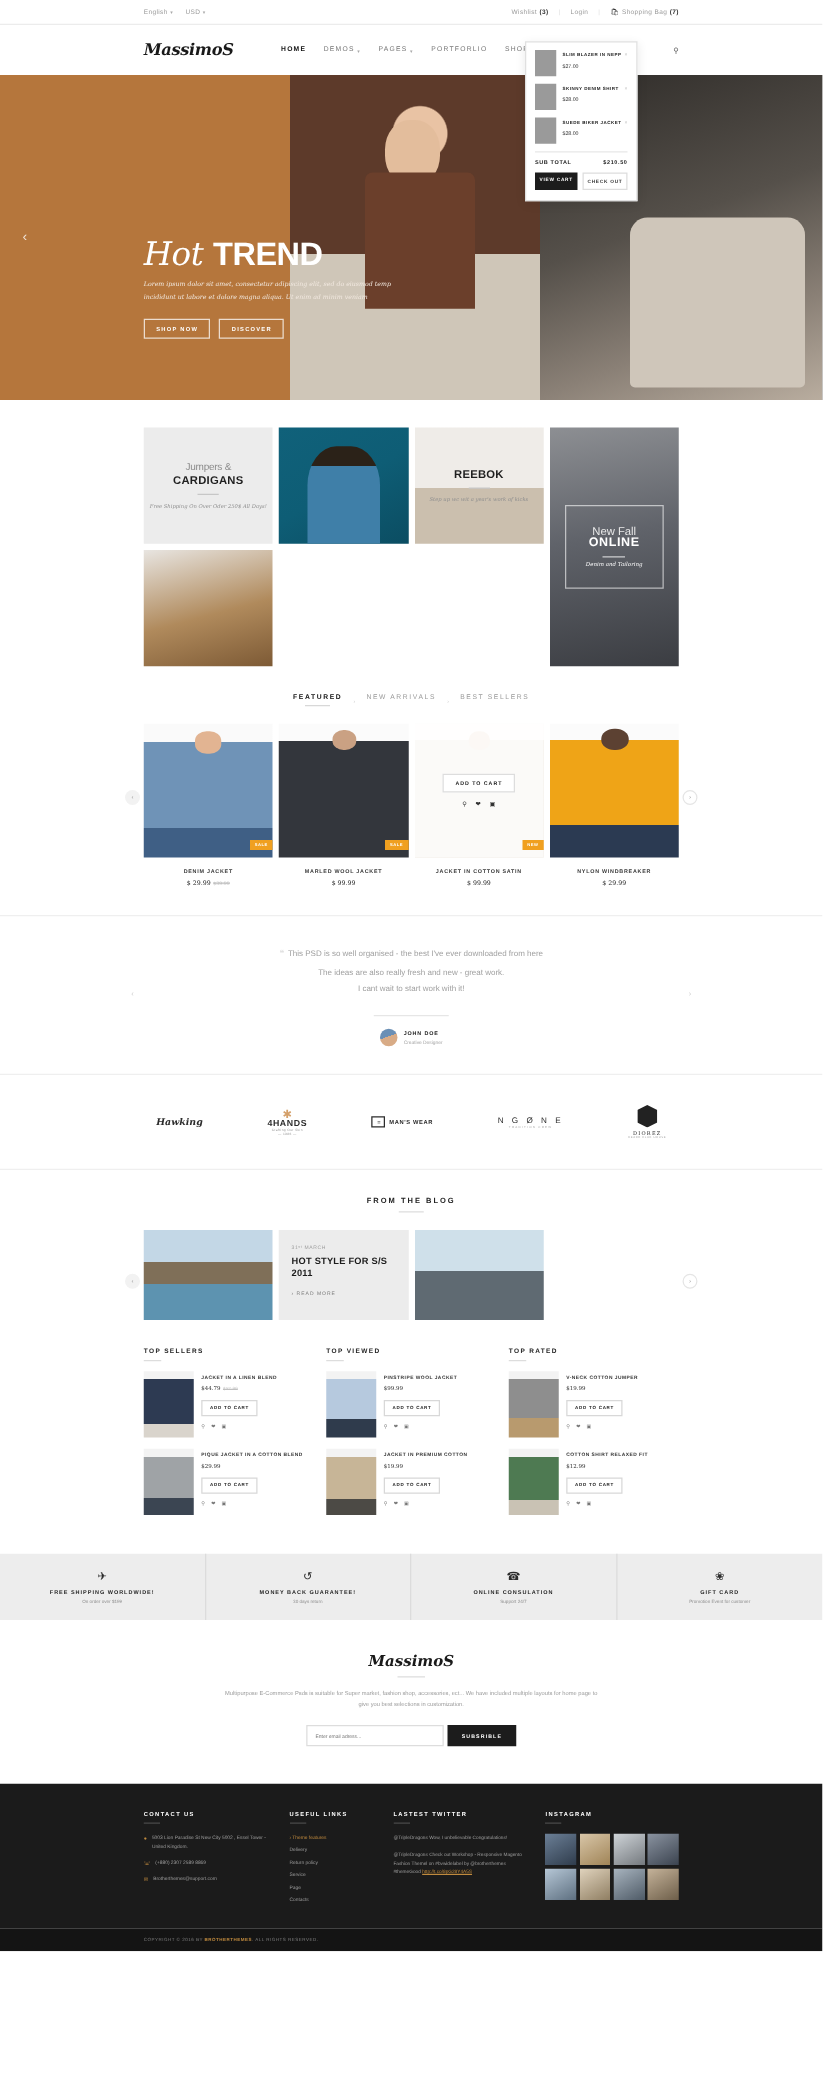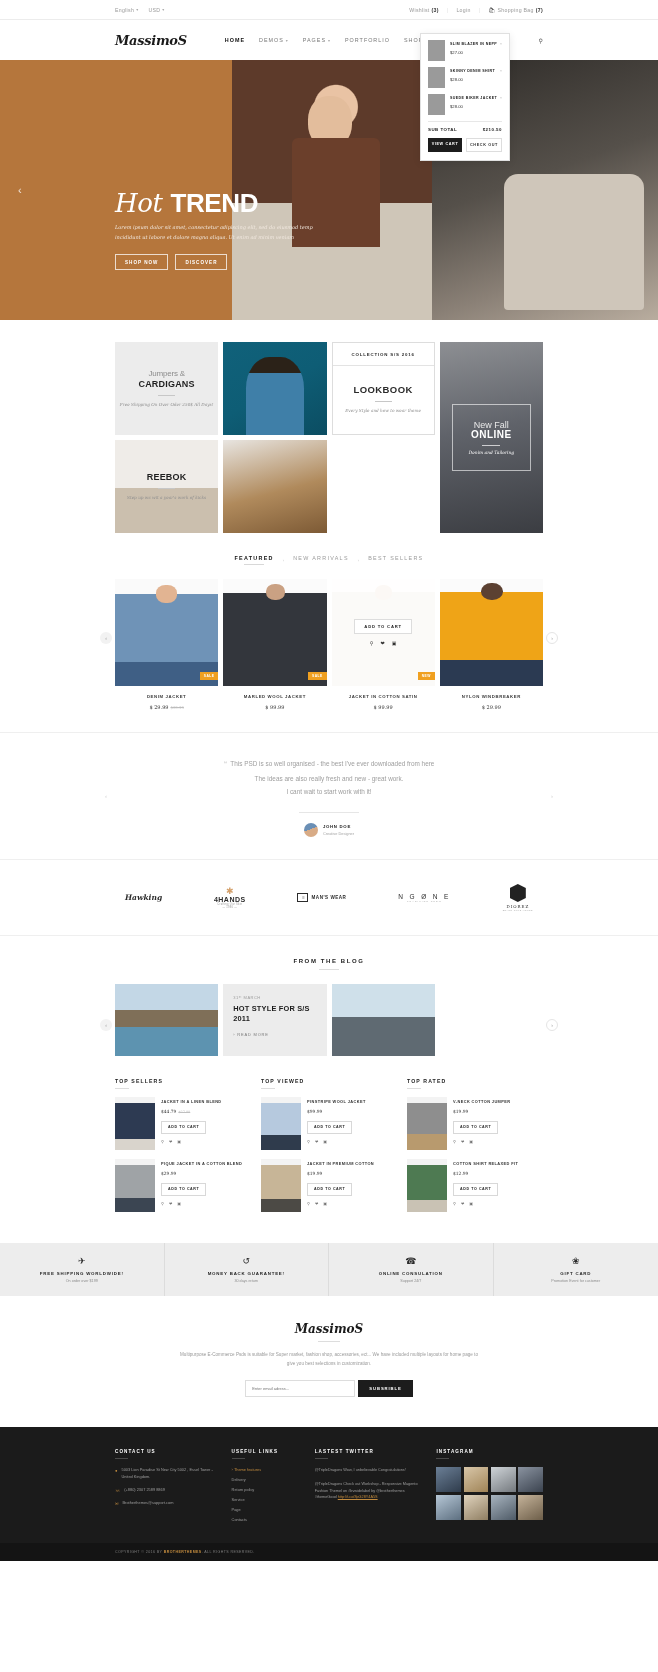--- a/index.html
+++ b/index.html
@@ -412,28 +412,20 @@
     <div class="cat-grid">
       <div class="cat grey">
         <div class="cat-t1">Jumpers &amp;</div>
         <div class="cat-t2">CARDIGANS</div>
         <div class="cat-rule"></div>
         <div class="cat-desc">Free Shipping On Over Oder 250$ All Days!</div>
       </div>
 
       <div class="cat cat-ph-blue"></div>
 
-      <div class="cat cat-lookbook">
-        <div class="lb-top">COLLECTION S/S 2016</div>
-        <div class="lb-mid">
-          <div class="lb-title">LOOKBOOK</div>
-          <div class="cat-rule" style="margin:6px auto 5px;"></div>
-          <div class="cat-desc">Every Style and how to wear theme</div>
-        </div>
-      </div>
 
       <div class="cat cat-newcol">
         <div class="nc-box"></div>
         <div class="nc-inner">
           <div class="nc-t1">New Fall</div>
           <div class="nc-t2">ONLINE</div>
           <div class="nc-rule"></div>
           <div class="nc-d">Denim and Tailoring</div>
         </div>
       </div>

